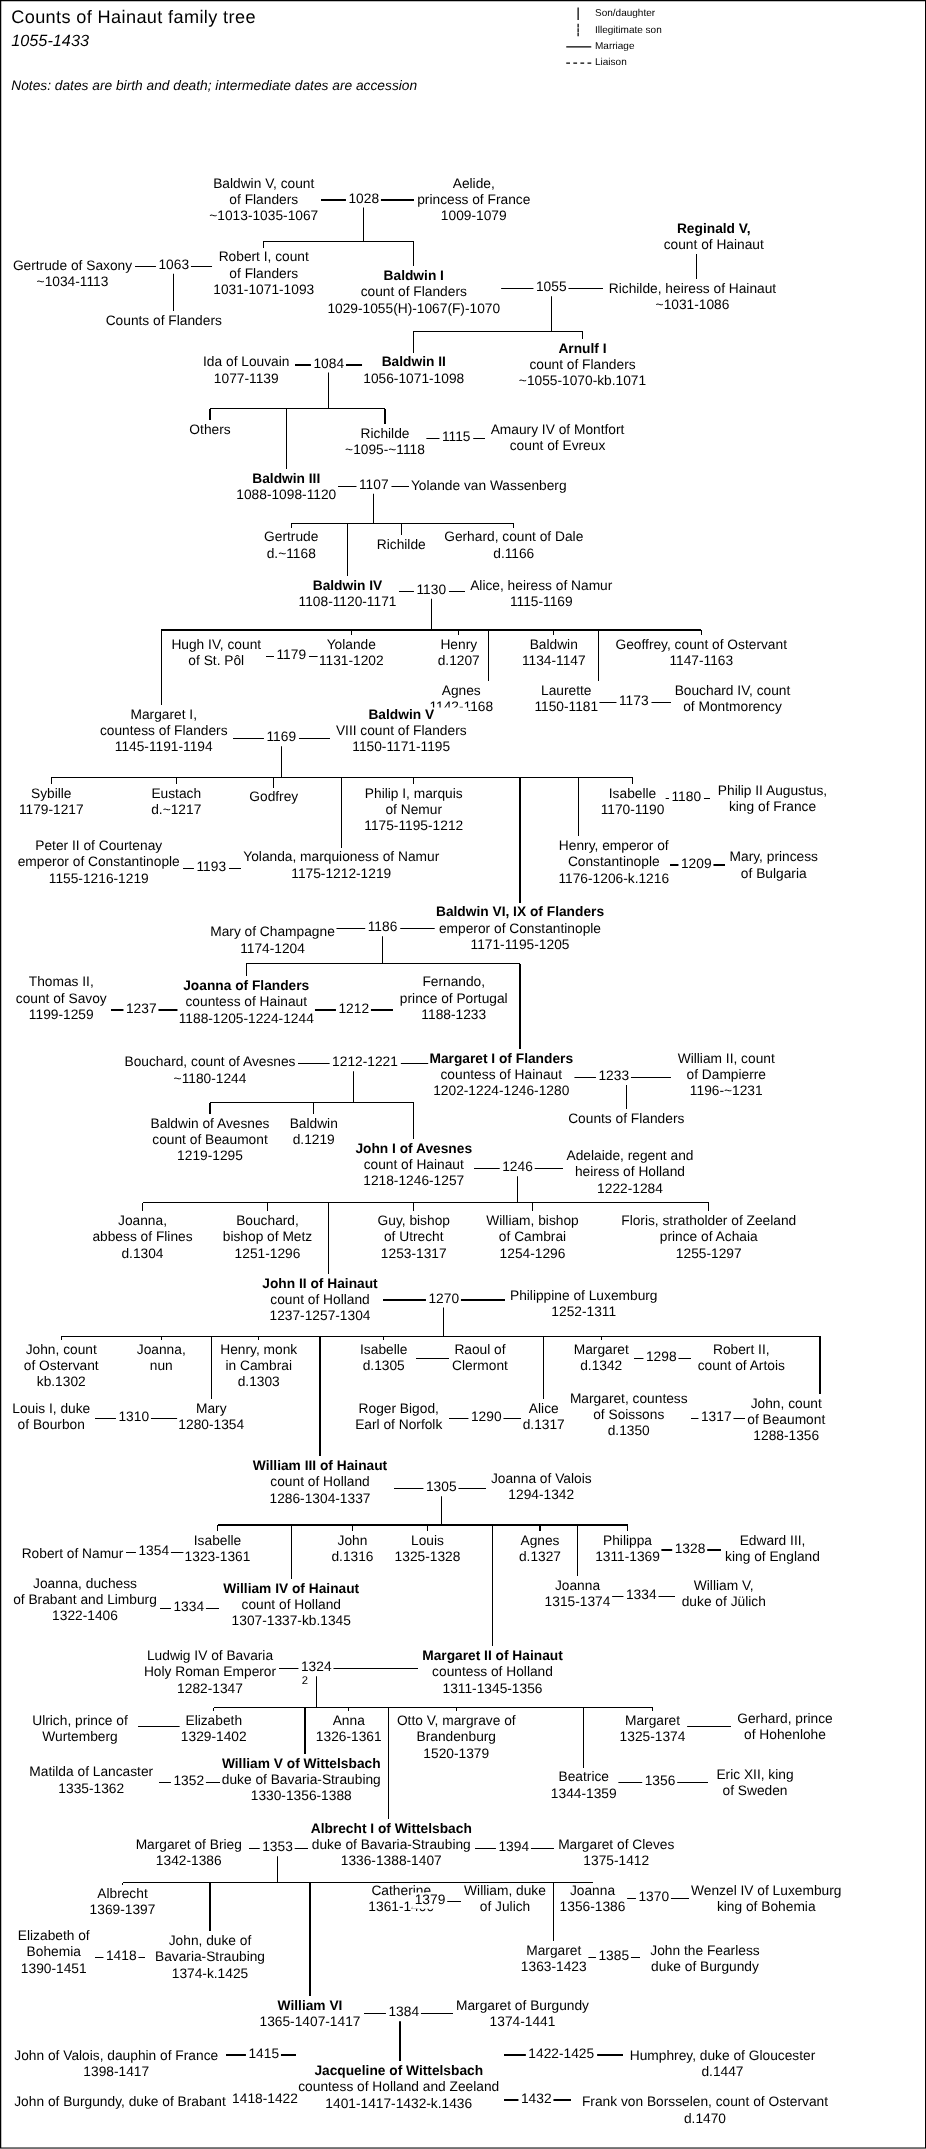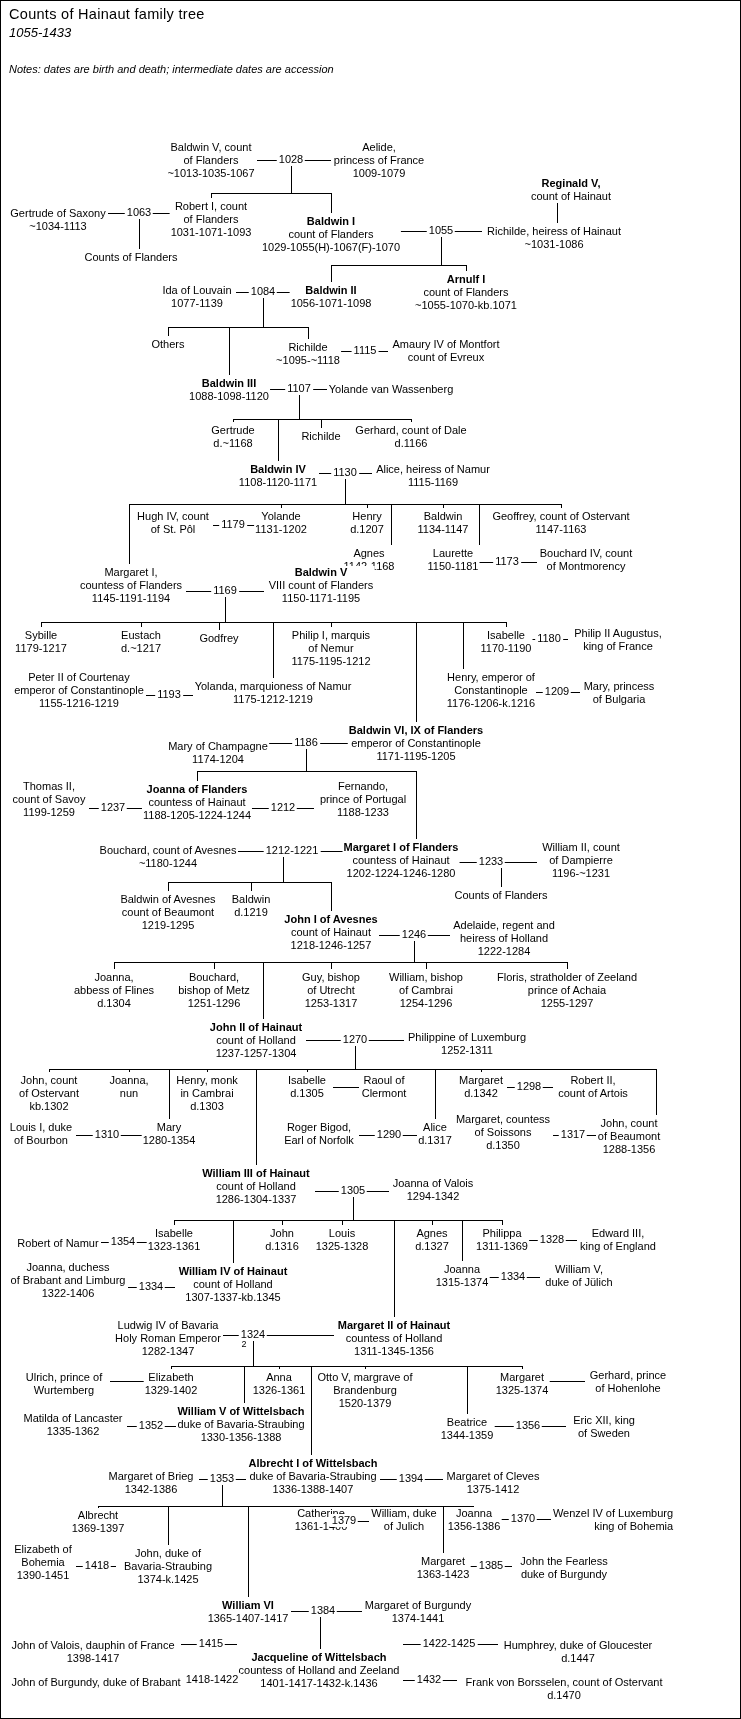--- a/index.html
+++ b/index.html
@@ -633,21 +633,21 @@
         <div>1361-1400</div>
       </div>
       <div class="node" style="left: 403px; top: 1506px;">
         <div>William, duke</div>
         <div>of Julich</div>
       </div>
       <div class="node" style="left: 473px; top: 1506px;">
         <div>Joanna</div>
         <div>1356-1386</div>
       </div>
-      <div class="node" style="left: 612px; top: 1506px; text-align: right;">
+      <div class="node" style="left: 612px; top: 1506px;">
         <div>Wenzel IV of Luxemburg</div>
         <div>king of Bohemia</div>
       </div>
       <div class="node" style="left: 42px; top: 1542px;">
         <div>Elizabeth of</div>
         <div>Bohemia</div>
         <div>1390-1451</div>
       </div>
       <div class="node" style="left: 167px; top: 1546px;">
         <div>John, duke of</div>
@@ -734,14 +734,20 @@
       <div class="mlabel" style="left: 448px; top: 1636px; text-align: center;">1422-1425</div>
       <div class="mlabel" style="left: 211px; top: 1672px;">1418-1422</div>
       <div class="mlabel" style="left: 428px; top: 1672px;">1432</div>
     </div>
 
   <div class="title">Counts of Hainaut family tree</div>
   <div class="subtitle">1055-1433</div>
   <div class="notes">Notes: dates are birth and death; intermediate dates are accession</div>
 
   <div class="legend">
+    <div class="legend-symbols">
+        <div class="lrow"><span class="g v-solid"></span><span>Son/daughter</span></div>
+        <div class="lrow"><span class="g v-dashed"></span><span>Illegitimate son</span></div>
+        <div class="lrow"><span class="g h-solid"></span><span>Marriage</span></div>
+        <div class="lrow"><span class="g h-dashed"></span><span>Liaison</span></div>
+      </div>
   </div>
 </div>
 
 </body></html>

